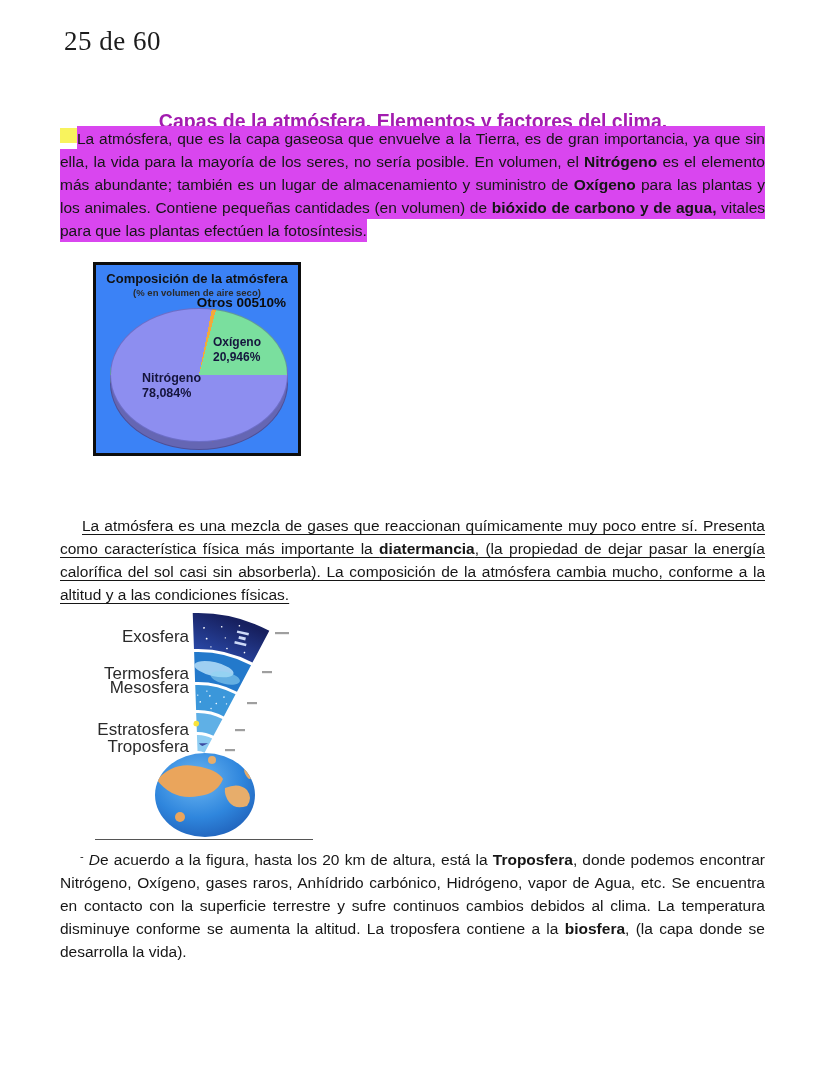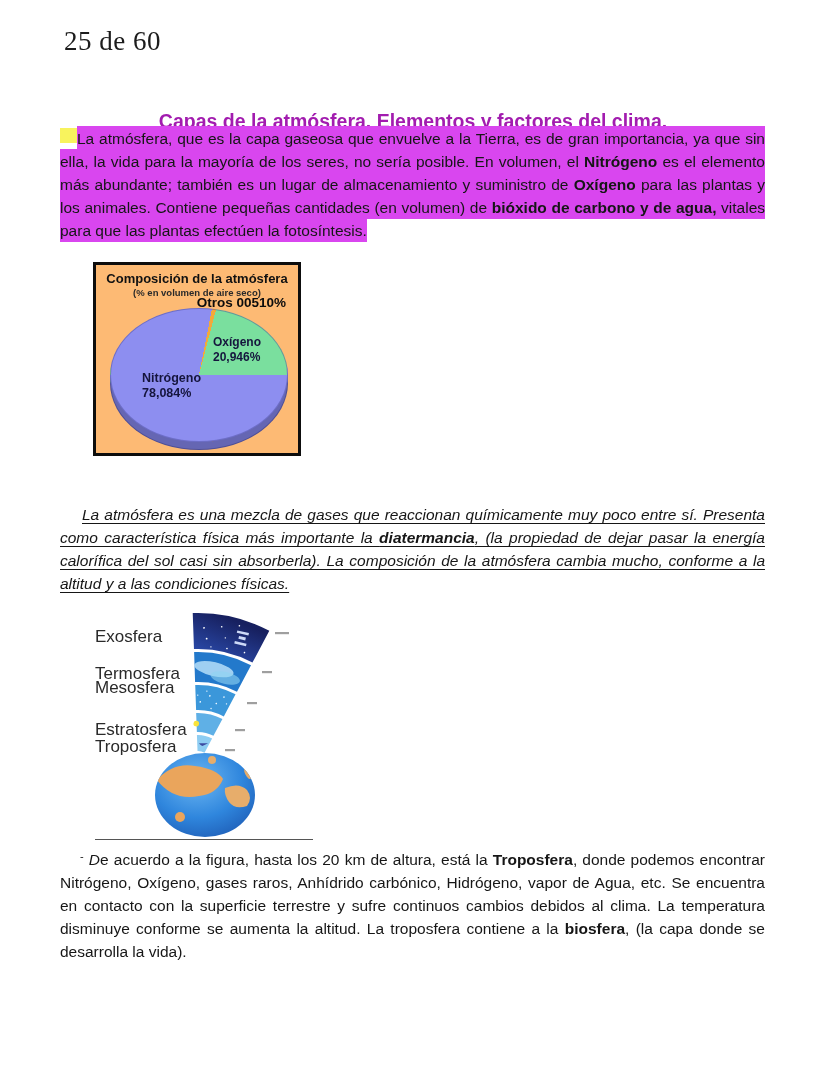--- a/index.html
+++ b/index.html
@@ -23,55 +23,55 @@
   }
 
   
   .para {
     left:60px; width:705px; font-size:15.5px; line-height:23px;
     text-align:justify; color:#161616;
   }
   #para-intro { top:126px; }
   #para-intro span.run { background:#d946ef; padding:3.5px 0; }
   #para-intro .indent-pad { display:inline-block; width:17px; background:#f8f35d; height:1em; vertical-align:baseline; }
-  #para-diaterm { top:503px; font-style:italic; text-indent:22px; }
+  #para-diaterm { top:514px; text-indent:22px; }
   #para-diaterm span.run {
     text-decoration:underline; text-underline-offset:3px; text-decoration-thickness:1.2px;
   }
   #para-tropo { top:845px; text-indent:20px; }
 
   span.b { font-weight:bold; }
   span.i { font-style:italic; }
   span.sup { vertical-align:5px; font-size:11px; }
 
   
   #pie-frame {
     left:93px; top:262px; width:202px; height:188px;
-    border:3.5px solid #0d0d0d; background:#fdba74;
+    border:3.5px solid #0d0d0d; background:#3b82f6;
   }
   #pie-title { position:absolute; top:6px; left:0; width:100%; text-align:center;
     font-weight:bold; font-size:13px; color:#111; }
   #pie-subtitle { position:absolute; top:22px; left:0; width:100%; text-align:center;
     font-weight:bold; font-size:9.5px; color:#2a2a2a; }
   .pie-surface {
     position:absolute; left:14px; width:176px; height:132px;
     border-radius:50%; border:1px solid rgba(70,70,150,.45);
   }
   #pie-depth { top:51px; filter:brightness(.72) saturate(1.1); }
   #pie-face  { top:43px; }
   .pie-lbl { position:absolute; font-weight:bold; color:#15153d; white-space:pre-line; line-height:15px; }
   #lbl-otros    { top:30px; right:12px; font-size:13.5px; color:#0c0c0c; }
   #lbl-oxigeno  { top:70px; left:117px; font-size:12px; }
   #lbl-nitrogeno{ top:106px; left:46px; font-size:12.5px; }
 
   
   #atmo-fig { left:95px; top:610px; width:240px; height:234px; }
   #atmo-fig svg { position:absolute; left:0; top:0; }
   .layer-lbl {
-    position:absolute; left:0; width:94px; white-space:nowrap;
+    position:absolute; left:0; width:94px; text-align:right; white-space:nowrap;
     font-size:17px; color:#2a2a2a; line-height:20px;
   }
   #fig-rule { position:absolute; top:229px; left:0; width:218px; border-top:1.6px solid #555; }
 </style>
 </head>
 <body>
 
 <div class="abs" id="page-number">25 de 60</div>
 
 <div class="abs" id="doc-title">Capas de la atmósfera. Elementos y factores del clima.</div>

